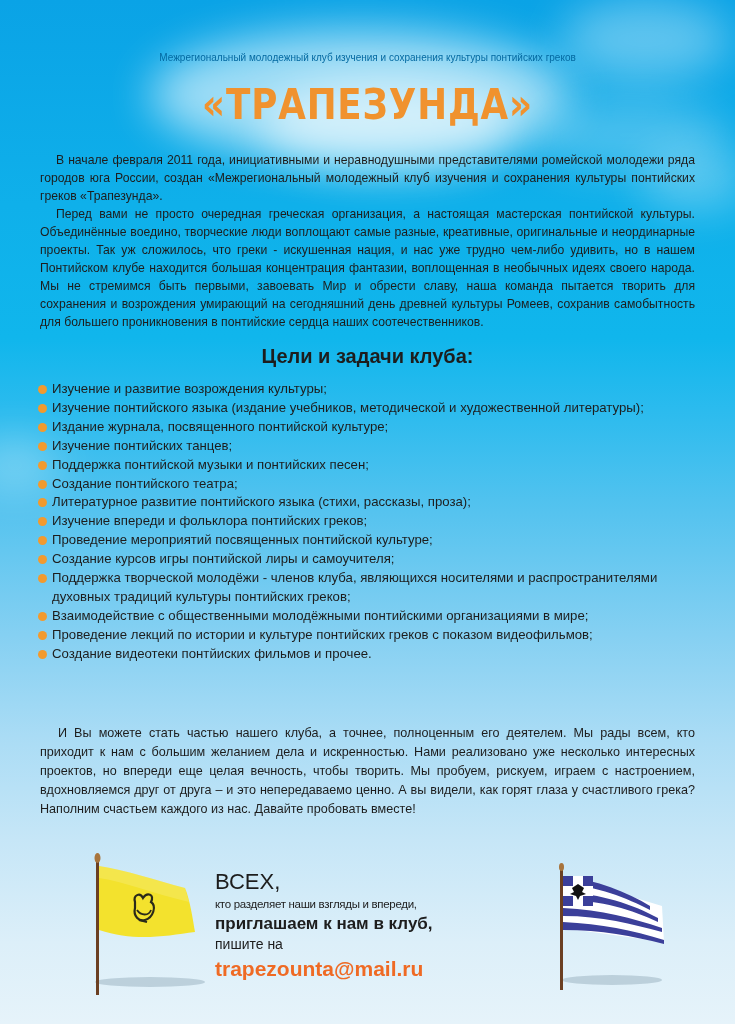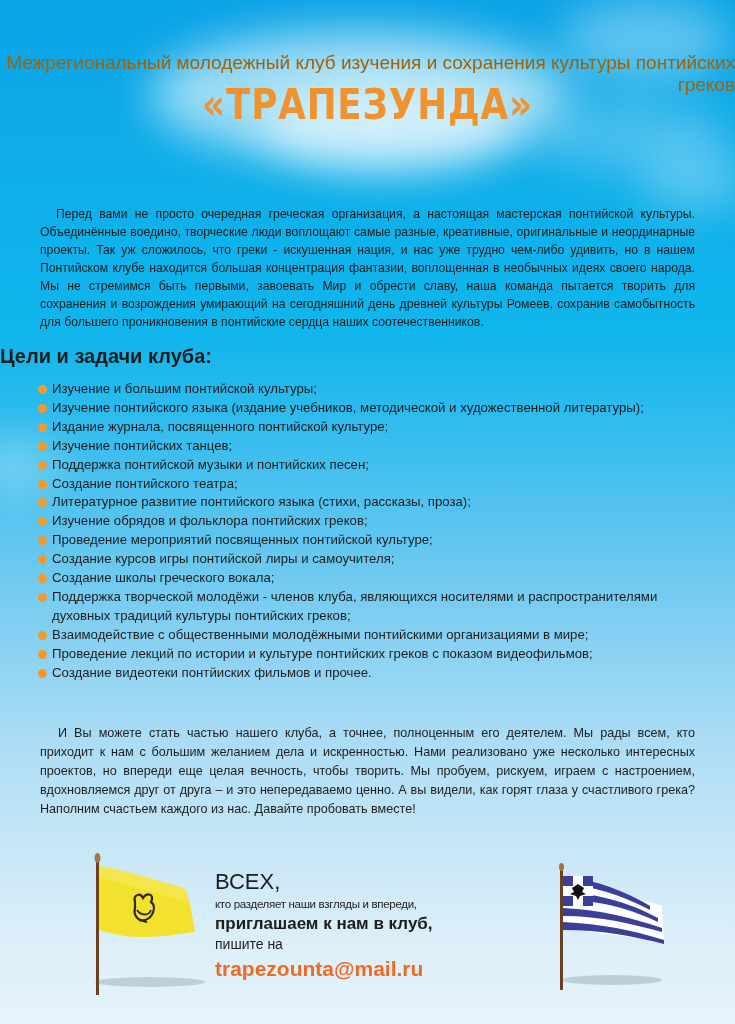--- a/index.html
+++ b/index.html
@@ -12,29 +12,29 @@
   }
   .cloud { position: absolute; border-radius: 50%; background: rgba(255,255,255,0.55); filter: blur(22px); }
   .c1 { left: 150px; top: 30px; width: 420px; height: 130px; background: rgba(255,255,255,0.6); }
   .c2 { left: 260px; top: 80px; width: 260px; height: 90px; background: rgba(255,255,255,0.55); }
   .c3 { left: 560px; top: 0px; width: 170px; height: 80px; background: rgba(255,255,255,0.35); }
   .c4 { left: 640px; top: 150px; width: 110px; height: 60px; background: rgba(255,255,255,0.3); }
   .c5 { left: -30px; top: 440px; width: 90px; height: 50px; background: rgba(255,255,255,0.3); }
   .c6 { left: 530px; top: 100px; width: 200px; height: 70px; background: rgba(255,255,255,0.25); }
 
   .wrap { position: absolute; left: 0; top: 0; width: 735px; height: 1024px; }
-  .subtitle { position: absolute; top: 52px; left: 0; width: 735px; text-align: right; font-size: 19px; color: #a16207; }
+  .subtitle { position: absolute; top: 52px; left: 0; width: 735px; text-align: center; font-size: 10px; color: #0369a1; }
   .title { position: absolute; top: 80px; left: 0; width: 735px; text-align: center; font-size: 42px; font-weight: bold; color: #f0922e; letter-spacing: 1px; font-family: "DejaVu Sans", sans-serif; transform: scaleX(0.85); }
 
   .para { position: absolute; left: 40px; width: 655px; font-size: 12.2px; line-height: 18px; text-align: justify; color: #1d1d1d; }
   .para p { margin: 0; text-indent: 16px; }
   .p1 { top: 151px; }
   .p2 { top: 205px; }
 
-  .goals-title { position: absolute; top: 345px; left: 0; width: 735px; text-align: left; font-size: 20px; font-weight: bold; color: #1d1d1d; }
+  .goals-title { position: absolute; top: 345px; left: 0; width: 735px; text-align: center; font-size: 20px; font-weight: bold; color: #1d1d1d; }
   .goals { position: absolute; top: 380px; left: 36px; width: 680px; margin: 0; padding: 0; list-style: none; font-size: 13.2px; line-height: 18.9px; color: #1d1d1d; }
   .goals li { position: relative; padding-left: 16px; }
   .bullet { position: absolute; left: 2px; top: 5px; width: 9px; height: 9px; border-radius: 50%; background: #f29a2e; }
 
   .p3 { position: absolute; top: 724px; left: 40px; width: 655px; font-size: 12.6px; line-height: 19px; text-align: justify; color: #1d1d1d; }
   .p3 p { margin: 0; text-indent: 18px; }
 
   .invite { position: absolute; top: 868px; left: 215px; width: 320px; text-align: left; color: #1d1d1d; }
   .all { font-size: 22px; line-height: 28px; }
   .shares { font-size: 11.5px; line-height: 16px; letter-spacing: -0.3px; }
@@ -53,37 +53,39 @@
 <div class="cloud c2"></div>
 <div class="cloud c3"></div>
 <div class="cloud c4"></div>
 <div class="cloud c5"></div>
 <div class="cloud c6"></div>
 
 <div class="wrap">
   <div class="subtitle">Межрегиональный молодежный клуб изучения и сохранения культуры понтийских греков</div>
   <div class="title">«ТРАПЕЗУНДА»</div>
 
+  <div class="para p1">
+    <p>В начале февраля 2011 года, инициативными и неравнодушными представителями ромейской молодежи ряда городов юга России,  создан «Межрегиональный молодежный клуб изучения и сохранения культуры понтийских греков «Трапезунда».</p>
+  </div>
   <div class="para p2">
     <p>Перед вами не просто очередная греческая организация, а настоящая мастерская понтийской культуры. Объединённые воедино, творческие люди воплощают самые разные, креативные, оригинальные и неординарные проекты. Так уж сложилось, что греки - искушенная нация, и нас уже трудно чем-либо удивить, но в нашем Понтийском клубе находится большая концентрация фантазии, воплощенная в необычных идеях своего народа. Мы не стремимся быть первыми, завоевать Мир и обрести славу, наша команда пытается творить для сохранения и возрождения умирающий на сегодняшний день древней культуры Ромеев, сохранив самобытность для большего проникновения в понтийские сердца наших соотечественников.</p>
   </div>
 
   <div class="goals-title">Цели и задачи клуба:</div>
   <ul class="goals">
-    <li><span class="bullet"></span><span>Изучение и большим понтийской культуры;</span></li>
+    <li><span class="bullet"></span><span>Изучение и развитие возрождения культуры;</span></li>
     <li><span class="bullet"></span><span>Изучение понтийского языка (издание учебников, методической и художественной литературы);</span></li>
     <li><span class="bullet"></span><span>Издание журнала, посвященного понтийской культуре;</span></li>
     <li><span class="bullet"></span><span>Изучение понтийских танцев;</span></li>
     <li><span class="bullet"></span><span>Поддержка понтийской музыки и понтийских песен;</span></li>
     <li><span class="bullet"></span><span>Создание понтийского театра;</span></li>
     <li><span class="bullet"></span><span>Литературное развитие понтийского языка (стихи, рассказы, проза);</span></li>
-    <li><span class="bullet"></span><span>Изучение обрядов и фольклора понтийских греков;</span></li>
+    <li><span class="bullet"></span><span>Изучение впереди и фольклора понтийских греков;</span></li>
     <li><span class="bullet"></span><span>Проведение мероприятий посвященных понтийской культуре;</span></li>
     <li><span class="bullet"></span><span>Создание курсов игры понтийской лиры и самоучителя;</span></li>
-    <li><span class="bullet"></span><span>Создание школы греческого вокала;</span></li>
     <li><span class="bullet"></span><span>Поддержка творческой молодёжи - членов клуба, являющихся носителями и распространителями духовных традиций культуры понтийских греков;</span></li>
     <li><span class="bullet"></span><span>Взаимодействие с общественными молодёжными понтийскими организациями в мире;</span></li>
     <li><span class="bullet"></span><span>Проведение лекций по истории и культуре понтийских греков с показом видеофильмов;</span></li>
     <li><span class="bullet"></span><span>Создание видеотеки понтйиских фильмов и прочее.</span></li>
   </ul>
 
   <div class="p3">
     <p>И Вы можете стать частью нашего клуба, а точнее, полноценным его деятелем. Мы рады всем, кто приходит к нам с большим желанием дела и искренностью. Нами реализовано уже несколько интересных проектов, но впереди еще целая вечность, чтобы творить. Мы пробуем, рискуем, играем с настроением, вдохновляемся друг от друга – и это непередаваемо ценно. А вы видели, как горят глаза у счастливого грека? Наполним счастьем каждого из нас. Давайте пробовать вместе!</p>
   </div>
 

